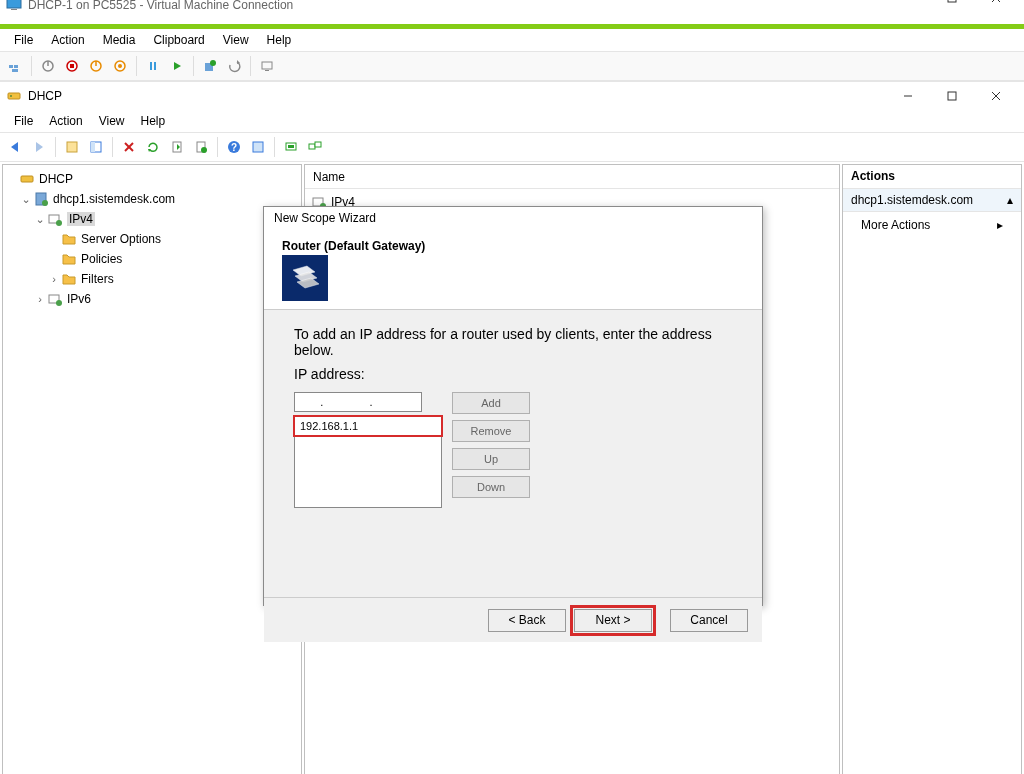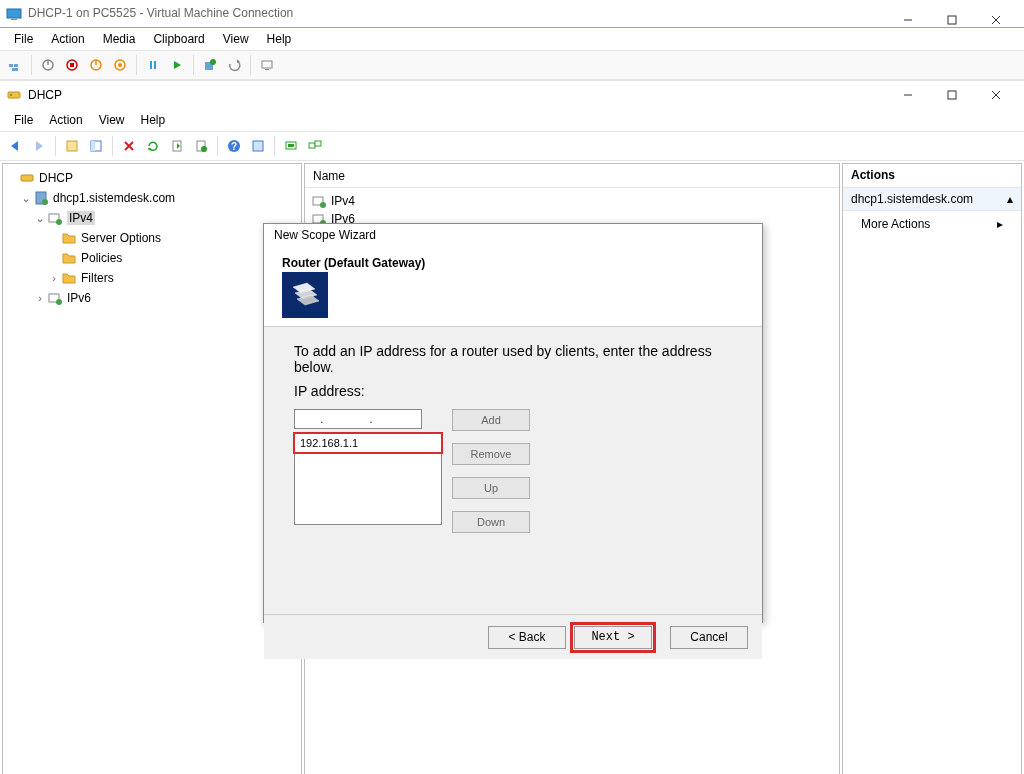--- a/index.html
+++ b/index.html
@@ -1,18 +1,18 @@
 <!DOCTYPE html>
 <html><head>
 <meta charset="utf-8">
 <style>
   * { box-sizing: border-box; font-family: "Segoe UI", Tahoma, sans-serif; }
   html,body { margin:0; padding:0; width:1024px; height:774px; background:#fff; overflow:hidden; font-size:12px; color:#000;}
   
-  .vm-titlebar { height:28px; display:flex; align-items:flex-start; padding:6px 6px; background:#fff; border-bottom:1px solid #84cc16;}
+  .vm-titlebar { height:28px; display:flex; align-items:flex-end; padding:12px 6px; background:#fff; border-bottom:5px solid #84cc16;}
   .vm-titlebar .icon { width:16px; height:16px; margin-right:6px; }
   .vm-titlebar .title { flex:1; color:#666; font-size:12px;}
   .winbtn { width:44px; height:28px; display:flex; align-items:center; justify-content:center; color:#555;}
   .winbtn svg { width:10px; height:10px;}
   .vm-menubar { height:22px; display:flex; align-items:center; padding:0 6px; gap:2px; background:#fff;}
   .menuitem { padding:2px 8px; color:#000;}
   .vm-toolbar { height:30px; display:flex; align-items:center; padding:2px 4px; gap:2px; background:#f9f9f9; border-top:1px solid #e5e5e5; border-bottom:1px solid #e5e5e5;}
   .tbtn { width:22px; height:22px; display:flex; align-items:center; justify-content:center; border-radius:2px;}
   .tbtn svg { width:14px; height:14px;}
   .vdivider { width:1px; height:20px; background:#ddd; margin:0 3px;}
@@ -31,41 +31,41 @@
   .indent1 { padding-left:14px;} .indent2{padding-left:28px;} .indent3{padding-left:42px;}
   .center-pane { flex:1; border:1px solid #bfbfbf; margin:2px 0 2px 2px; background:#fff; position:relative;}
   .center-header { height:24px; border-bottom:1px solid #e5e5e5; display:flex; align-items:center; padding:0 8px; font-weight:400;}
   .center-list { padding:4px 6px;}
   .list-item { display:flex; align-items:center; height:18px; gap:4px;}
   .actions-pane { width:180px; border:1px solid #bfbfbf; margin:2px 2px 2px 2px; background:#fff;}
   .actions-header { height:24px; border-bottom:1px solid #e5e5e5; padding:4px 8px; font-weight:600;}
   .actions-sub { background:#eef5fb; padding:4px 8px; border-bottom:1px solid #e5e5e5; display:flex; justify-content:space-between; align-items:center;}
   .actions-item { padding:6px 18px; display:flex; justify-content:space-between; align-items:flex-end;}
   
-  .wizard { position:absolute; left:263px; top:223px; width:500px; height:400px; background:#fff; border:1px solid #8a8a8a; box-shadow:2px 2px 8px rgba(0,0,0,0.25);}
+  .wizard { position:absolute; left:263px; top:206px; width:500px; height:400px; background:#fff; border:1px solid #8a8a8a; box-shadow:2px 2px 8px rgba(0,0,0,0.25);}
   .wizard-title { height:26px; padding:4px 10px; background:#fff; font-size:12px;}
   .wizard-header { background:#fff; padding:6px 14px 8px 18px; display:flex; border-bottom:1px solid #ccc;flex-direction:column;}
   .wizard-header-text { flex:1;}
   .wizard-header-text .h1 { font-weight:700; font-size:12px; margin-bottom:2px;}
   .wizard-header-text .h2 { font-size:11px; color:#333; padding-left:12px;}
   .wizard-header-icon { width:46px; height:46px; background:#0a2a6b; display:flex; align-items:center; justify-content:center;}
   .wizard-content { background:#f0f0f0; padding:16px 22px 10px 30px; height:288px; border-bottom:1px solid #ccc;}
   .wlabel { font-size:14px; margin-bottom:8px;}
   .ip-row { display:flex; gap:10px; align-items:flex-start;}
   .ip-inputs { }
   .ip-input { width:128px; height:20px; border:1px solid #888; background:#fff; text-align:center; font-size:11px; padding:0 4px; letter-spacing:4px; margin-bottom:4px;}
   .ip-listbox { width:148px; height:92px; border:1px solid #888; background:#fff; font-size:11px;}
   .ip-listbox .item { padding:2px 4px; border:1px solid transparent;}
   .ip-listbox .item.sel { background:#fff;}
   .highlight-red { outline:2px solid #d62b2b; outline-offset:0;}
-  .wbtn-col { display:flex; flex-direction:column; gap:12px;}
+  .wbtn-col { display:flex; flex-direction:column; gap:6px;}
   .wbtn { width:78px; height:22px; background:#e6e6e6; border:1px solid #b0b0b0; font-size:11px; color:#666;}
   .wizard-footer { height:44px; background:#f0f0f0; display:flex; justify-content:flex-end; align-items:center; padding:0 14px; gap:8px;}
   .fbtn { width:78px; height:23px; background:#efefef; border:1px solid #999; font-size:12px;}
-  .fbtn.highlight { outline:3px solid #d62b2b; outline-offset:1px;font-family:Liberation Mono, monospace;}
+  .fbtn.highlight { outline:3px solid #d62b2b; outline-offset:1px;}
   .folder-ico { fill:#f6c048; stroke:#c99a2a;}
   .server-ico { fill:#7aa8d8; stroke:#4a78a8;}
 </style>
 </head>
 <body>
 
 <div class="vm-titlebar">
   <svg class="icon" viewBox="0 0 16 16">
       <rect x="1" y="3" width="14" height="9" fill="#3a9bdc" stroke="#2a6b9c"></rect>
       <rect x="5" y="13" width="6" height="1" fill="#888"></rect>

